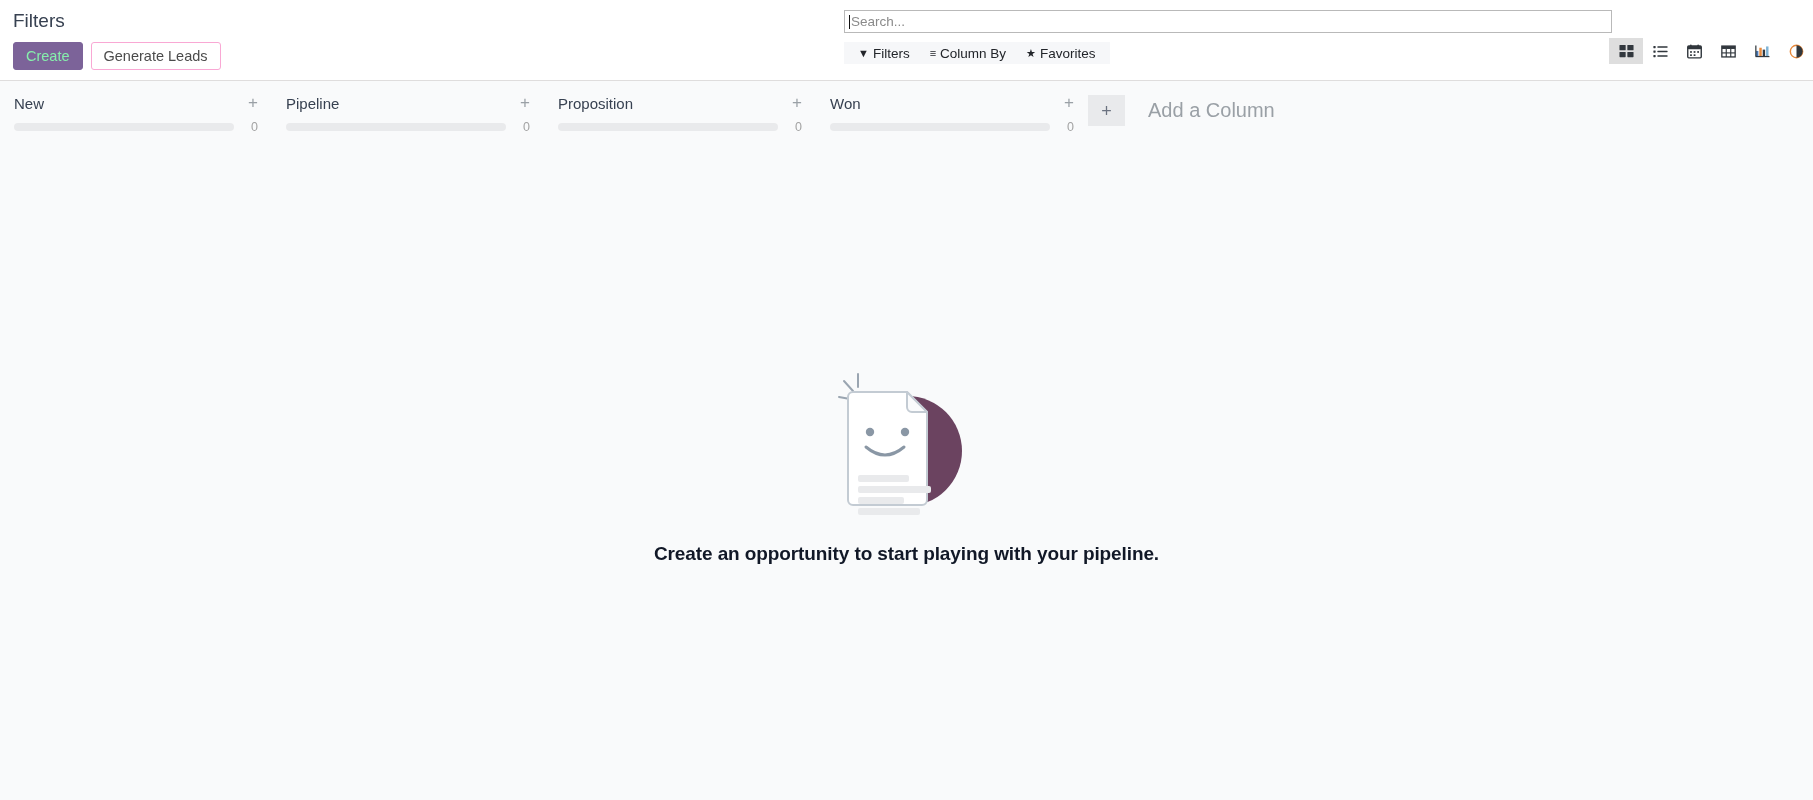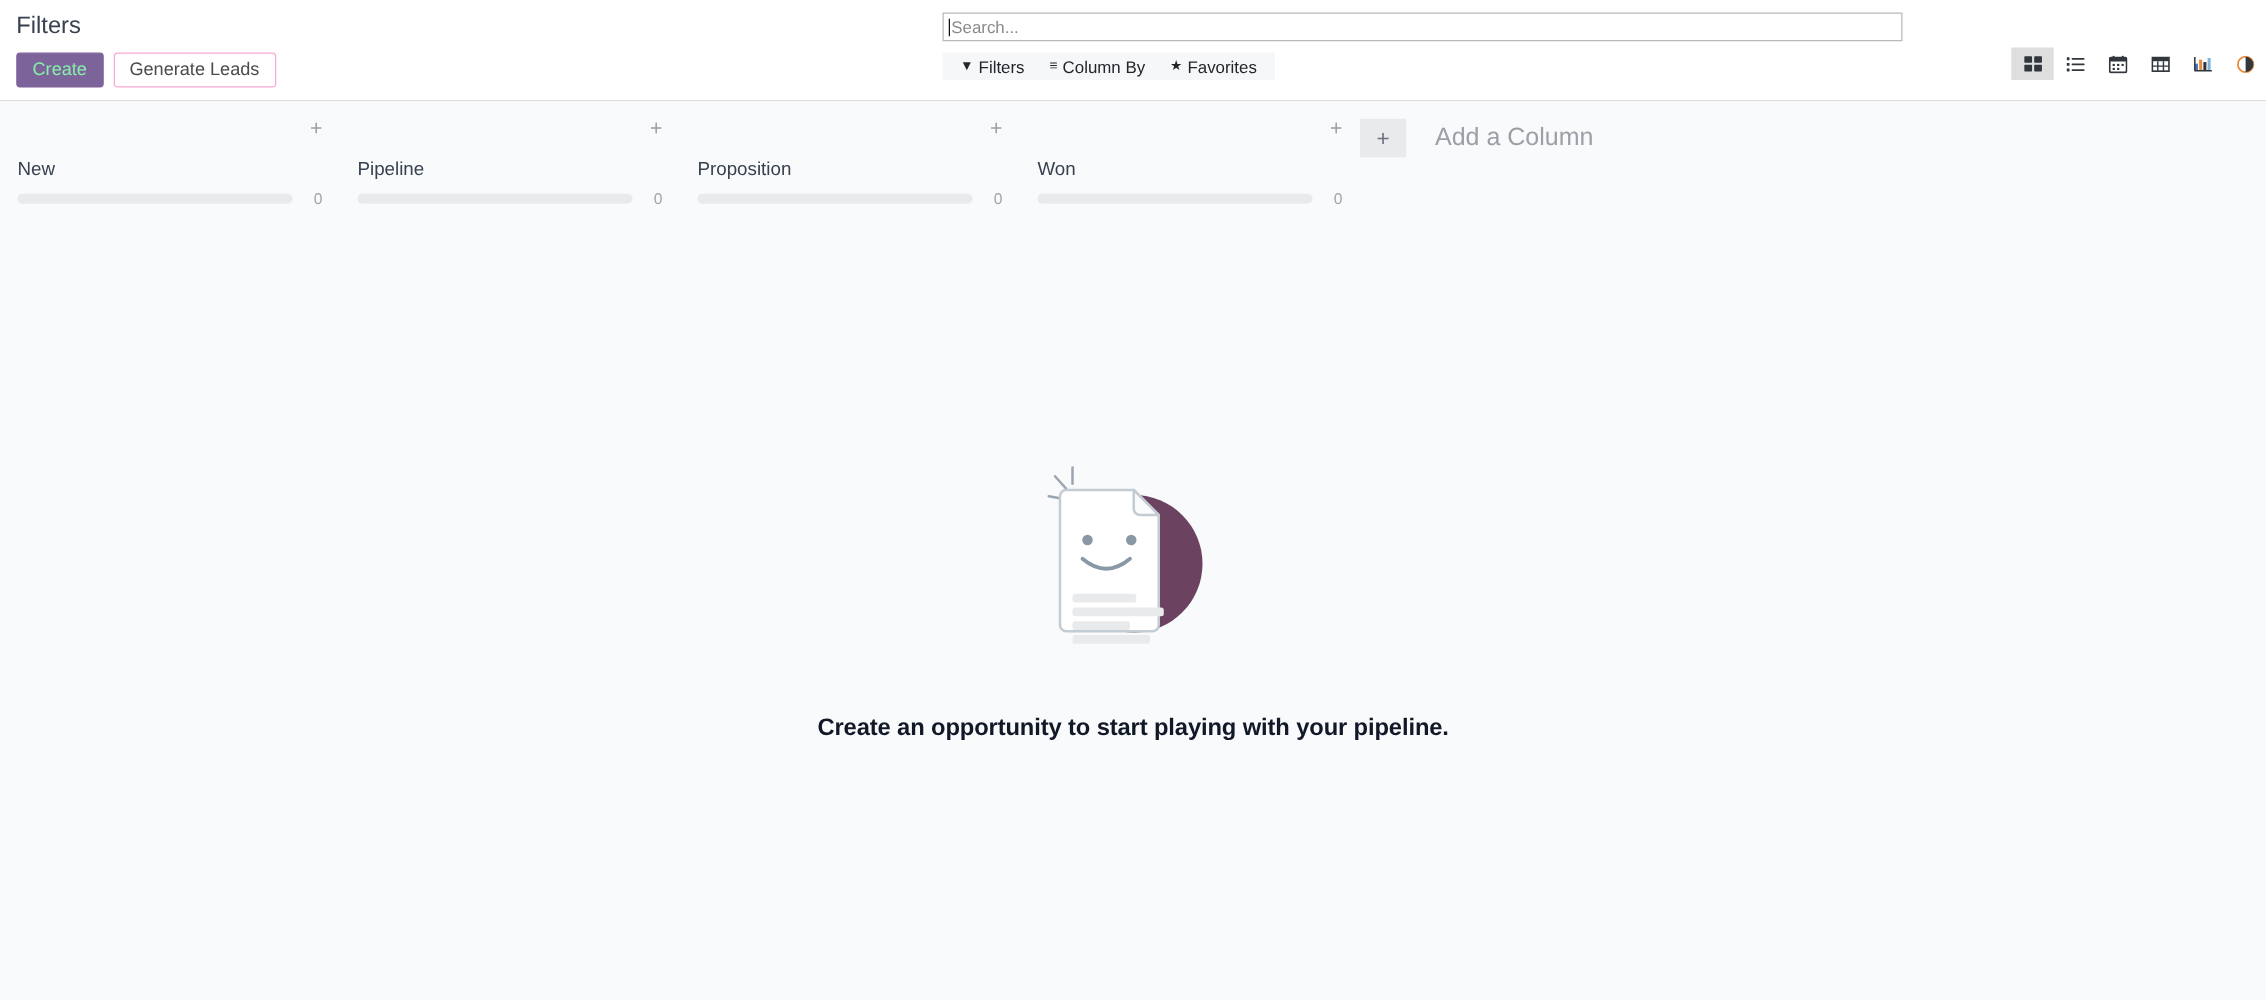--- a/index.html
+++ b/index.html
@@ -69,21 +69,21 @@
   .btn-secondary {
     background: #FFFFFF;
     border: 1px solid #f9a8d4;
     color: #4B4B4B;
     margin-left: 8px;
   }
 
   
   .cp-search {
     position: absolute;
-    left: 754px;
+    left: 844px;
     top: 10px;
     width: 768px;
   }
 
   .search-box {
     width: 768px;
     height: 23px;
     background: #FFFFFF;
     border: 1px solid #B9B9B9;
     display: flex;
@@ -193,21 +193,20 @@
     justify-content: space-between;
     padding: 0 14px 0 14px;
   }
 
   .kb-title {
     font-size: 15px;
     color: #374151;
     font-weight: 400;
     line-height: 17px;
     white-space: nowrap;
-    margin-top: 32px;
   }
 
   .kb-plus {
     font-size: 17px;
     line-height: 14px;
     color: #9AA0A6;
     cursor: pointer;
     font-weight: 400;
     padding-top: 1px;
   }
@@ -270,21 +269,20 @@
 
   
   .empty-state {
     position: absolute;
     left: 0;
     right: 0;
     top: 290px;
     display: flex;
     flex-direction: column;
     align-items: center;
-    gap: 29px;
   }
 
   .empty-illustration { width: 186px; height: 150px; }
 
   .empty-text {
     margin-top: 22px;
     font-size: 19px;
     font-weight: 700;
     color: #111827;
     letter-spacing: -0.1px;

